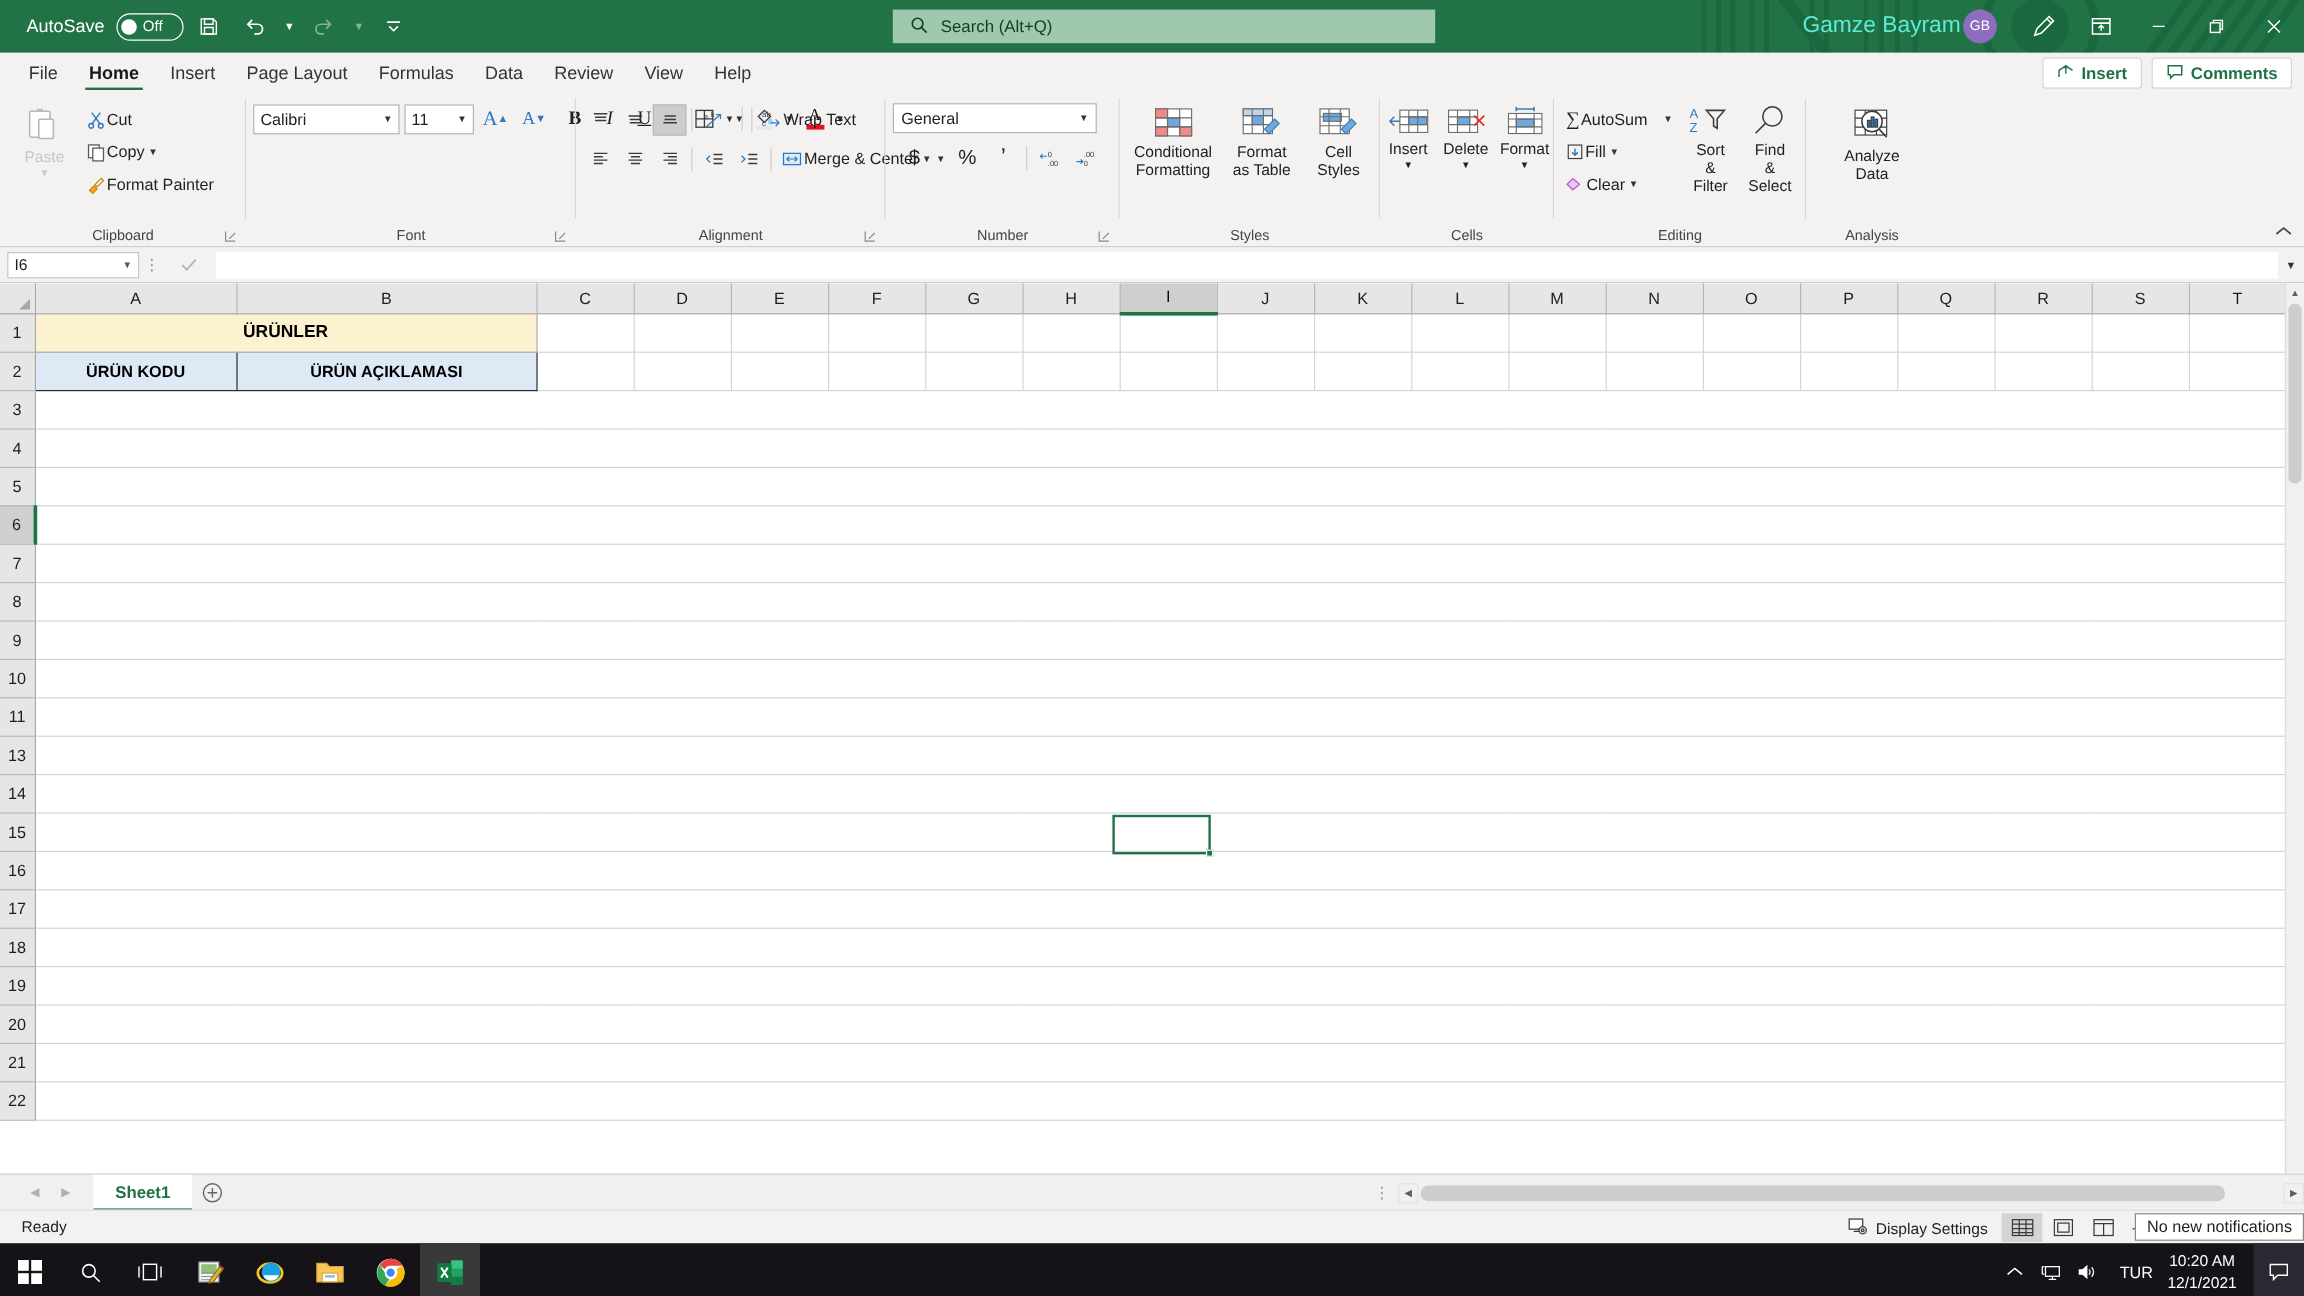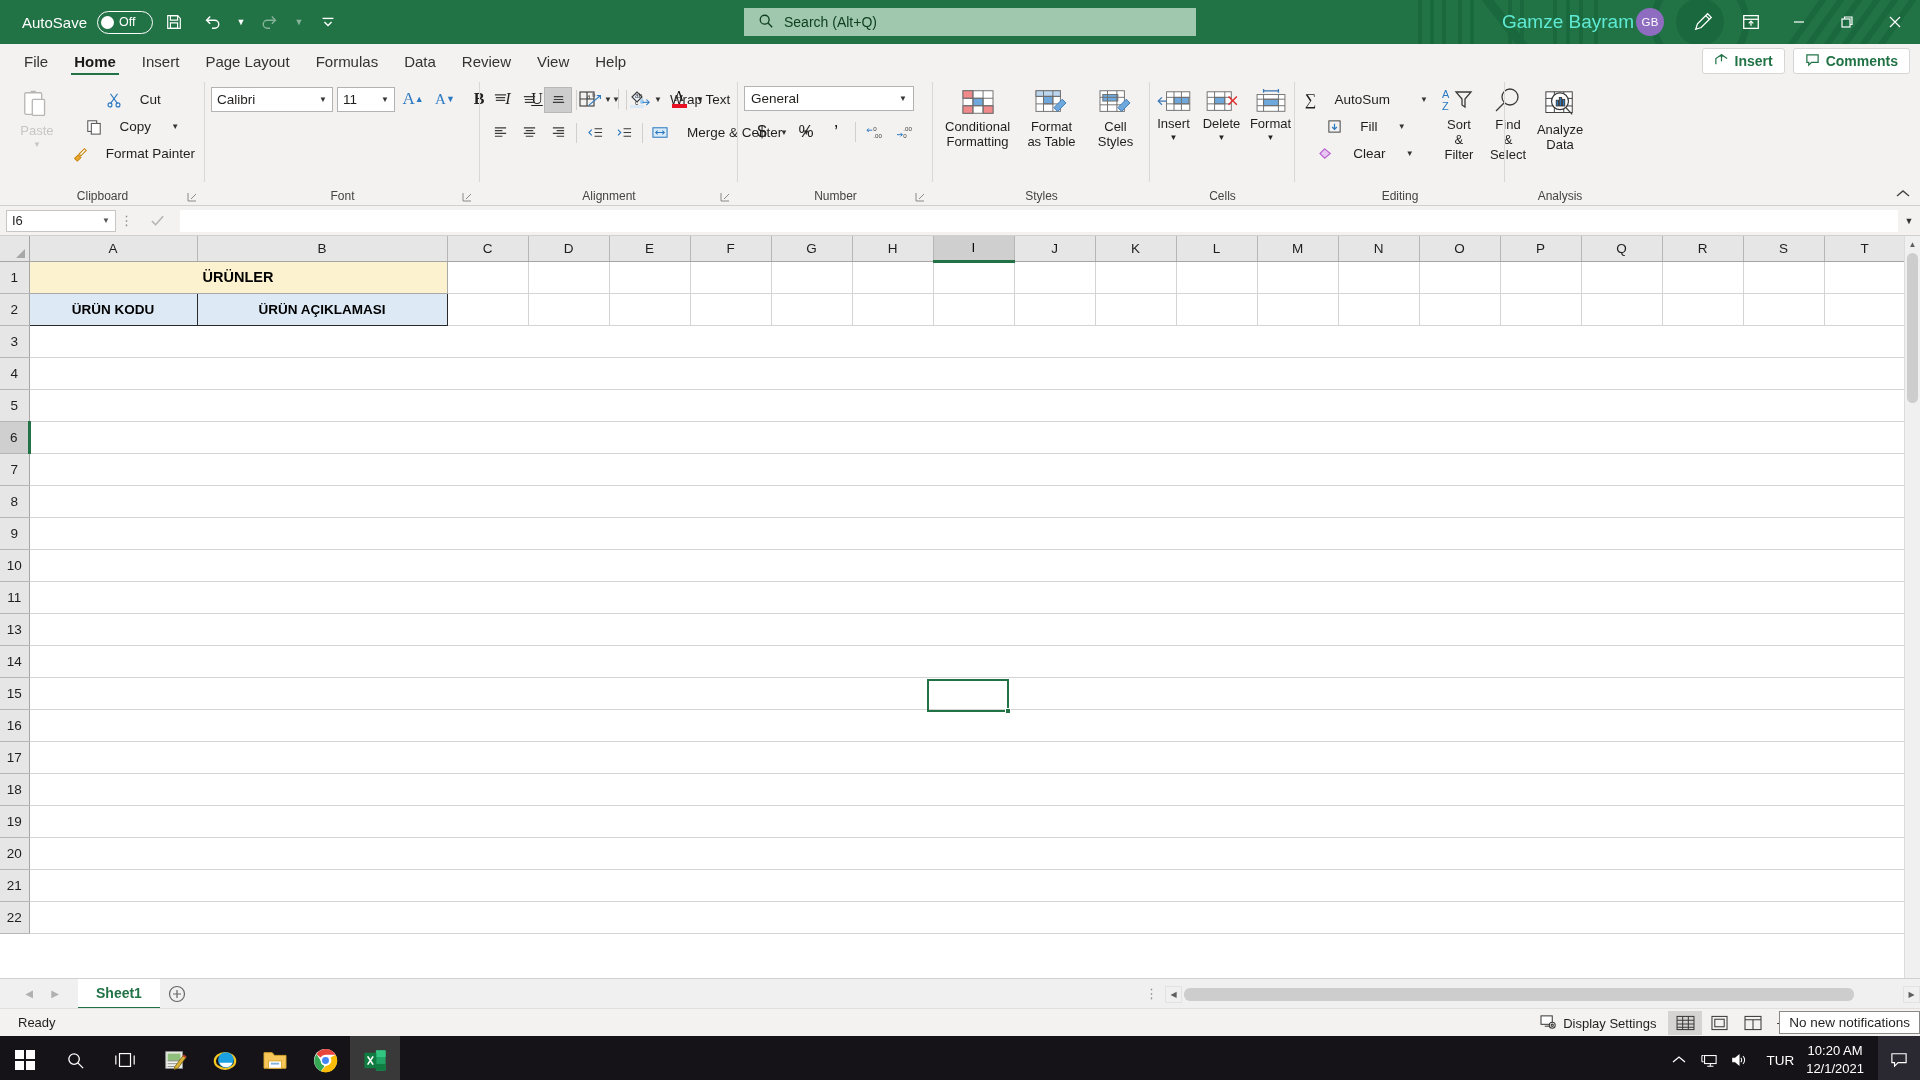--- a/index.html
+++ b/index.html
@@ -77,21 +77,21 @@
   .launcher{position:absolute;right:7px;bottom:3px;width:12px;height:12px;opacity:.6;}
 
   .bigbtn{
     display:flex;flex-direction:column;align-items:center;justify-content:flex-start;
     padding:3px 6px 0 6px;font-size:13px;color:#c8c6c4;width:62px;text-align:center;line-height:1.15;
   }
   .bigbtn.enabled{color:#201f1e;}
   .bigbtn .cap{margin-top:2px;}
   .bigbtn .dd{font-size:8px;margin-top:1px;}
 
-  .smallrow{display:flex;align-items:center;gap:18px;height:27px;font-size:13.5px;color:#201f1e;padding:0 4px;justify-content:center;}
+  .smallrow{display:flex;align-items:center;gap:1px;height:27px;font-size:13.5px;color:#201f1e;padding:0 4px;}
   .smallrow .txt{white-space:nowrap;}
   .colstack{display:flex;flex-direction:column;justify-content:flex-start;padding-top:2px;}
 
   .fontname{
     width:122px;height:25px;border:1px solid #b3b3b3;background:#fff;font-size:13.5px;padding-left:5px;
     display:flex;align-items:center;justify-content:space-between;padding-right:5px;color:#201f1e;
   }
   .fontsize{
     width:58px;height:25px;border:1px solid #b3b3b3;background:#fff;font-size:13.5px;padding-left:5px;
     display:flex;align-items:center;justify-content:space-between;padding-right:5px;color:#201f1e;

